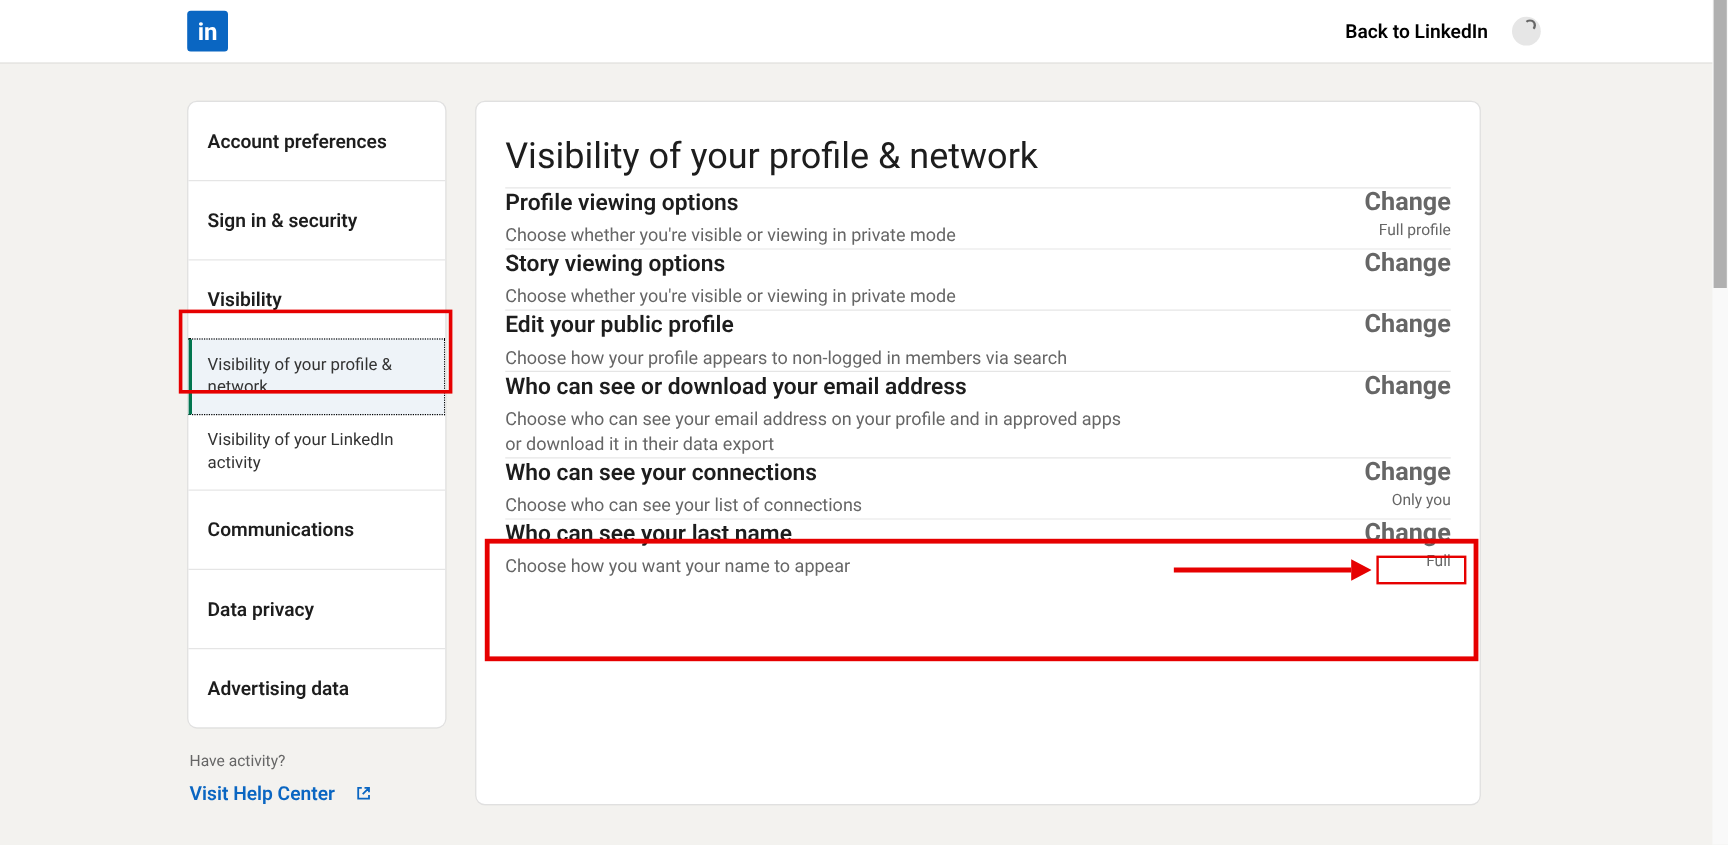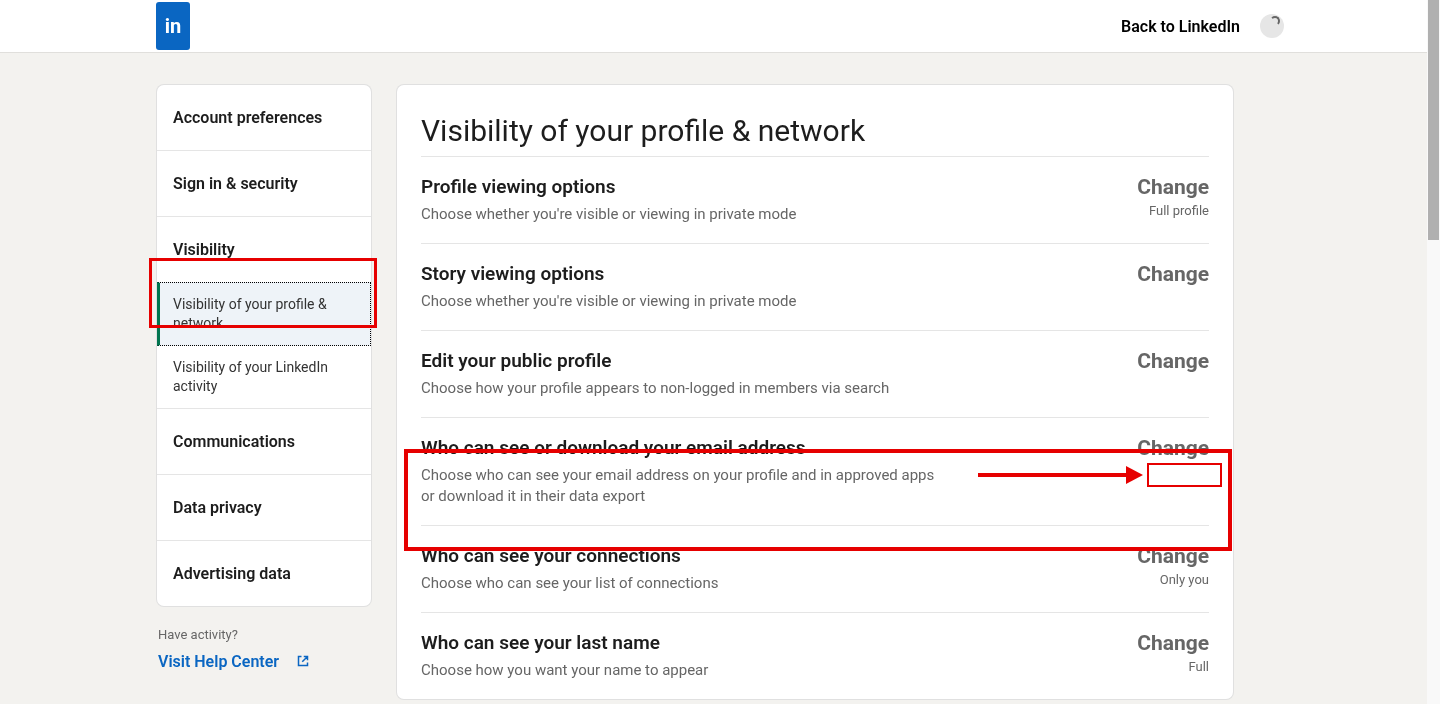--- a/index.html
+++ b/index.html
@@ -31,21 +31,21 @@
     .header {
       background: #fff;
       height: 52px;
       display: flex;
       align-items: center;
       padding: 0 156px;
       box-shadow: 0 1px 0 rgba(0,0,0,0.08);
     }
     .logo {
       width: 34px;
-      height: 48px;
+      height: 34px;
       background: #0a66c2;
       color: #fff;
       display: flex;
       align-items: center;
       justify-content: center;
       font-weight: 700;
       font-size: 20px;
       border-radius: 3px;
     }
     .header-right {
@@ -154,21 +154,21 @@
       font-weight: 400;
       color: #1d1d1d;
       margin-bottom: 8px;
     }
     .main-subtitle {
       font-size: 15px;
       color: #666;
       margin-bottom: 20px;
     }
     .setting {
-      padding: 18px 0;
+      padding: 0 0;
       border-top: 1px solid rgba(0,0,0,0.1);
       display: flex;
       justify-content: space-between;
       gap: 24px;
     }
     .setting-left { flex: 1; }
     .setting-title {
       font-size: 19px;
       font-weight: 600;
       color: #1d1d1d;

